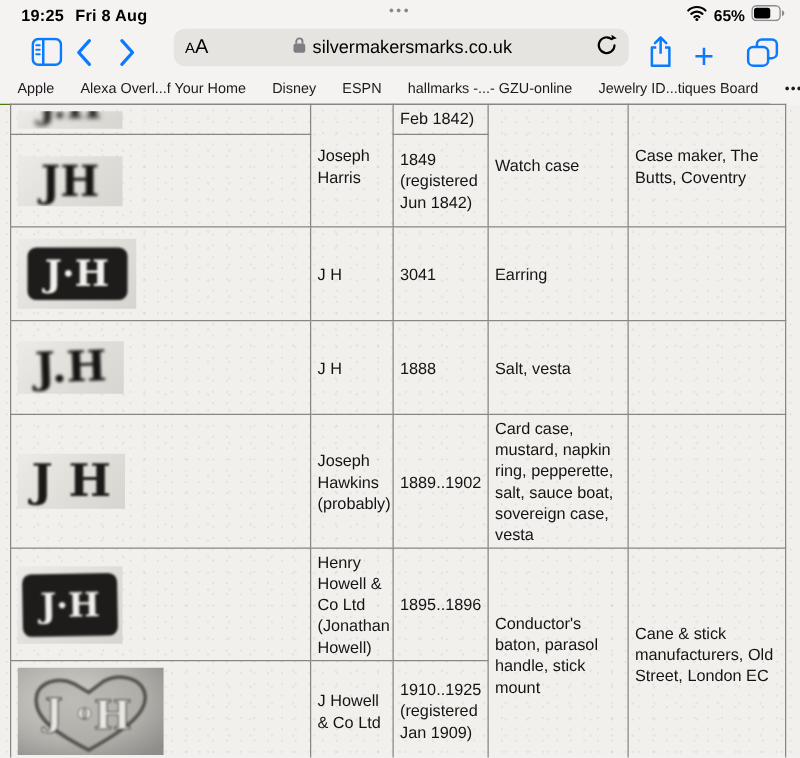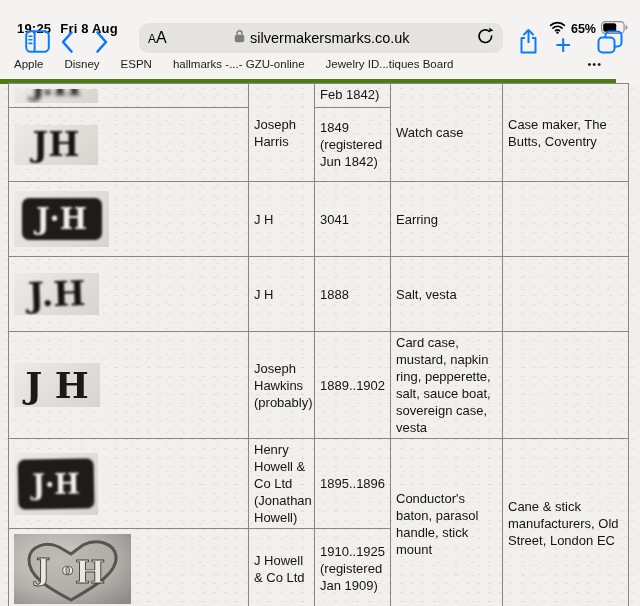--- a/index.html
+++ b/index.html
@@ -4,43 +4,43 @@
 <style>
   * { margin:0; padding:0; box-sizing:border-box; }
   html,body { width:640px; height:606px; overflow:hidden; }
   body {
     font-family:"Liberation Sans", sans-serif;
     background:#f4f3f1;
     position:relative;
     color:#111;
   }
   
-  .status-bar{ position:absolute; top:16px; left:0; width:640px; height:26px; }
+  .status-bar{ position:absolute; top:0; left:0; width:640px; height:26px; }
   .status-left{ position:absolute; left:17px; top:5px; font-size:13px; font-weight:700; letter-spacing:.2px; color:#000; }
   .status-left .date{ margin-left:9px; }
   .handle-dots{ position:absolute; left:0; right:0; top:3px; text-align:center; color:#87868a; font-size:11px; letter-spacing:2px; }
   .status-right{ position:absolute; right:12px; top:4px; display:flex; align-items:center; gap:5px; }
   .battery-pct{ font-size:12.5px; font-weight:600; color:#000; }
   
   .nav-bar{ position:absolute; top:26px; left:0; width:640px; height:32px; }
   .icon-btn{ position:absolute; display:flex; align-items:center; justify-content:center; background:none; border:none; cursor:pointer; }
   .addr-pill{
     position:absolute; left:139px; top:-3px; width:364px; height:30px;
     background:#e5e4e1; border-radius:9px;
     display:flex; align-items:center; padding:0 9px;
   }
   .reader-aa{ font-weight:500; color:#000; display:flex; align-items:baseline; }
   .reader-aa .a1{ font-size:12px; } .reader-aa .a2{ font-size:16px; }
   .addr-center{ flex:1; display:flex; align-items:center; justify-content:center; gap:5px;text-align:right; }
   .url-text{ font-size:14.5px; color:#000; }
   
   .bookmarks-bar{
     position:absolute; top:58px; left:0; width:616px; height:26px;
-    display:flex; padding:0 14px; gap:21px;
-    border-bottom:5px solid #4d7c0f; font-size:11.5px; color:#1c1c1e;
+    display:flex; align-items:center; padding:0 14px; gap:21px;
+    border-bottom:1px solid #4d7c0f; font-size:11.5px; color:#1c1c1e;
     white-space:nowrap;
   }
   .bm-overflow{ margin-left:auto; color:#1c1c1e; font-size:11px; letter-spacing:1px; }
   
   .content{
     position:absolute; top:84px; left:0; width:640px; height:522px;
     background-color:#f1f0ed;
     background-image:
       radial-gradient(rgba(150,145,138,.16) 1px, transparent 1.2px),
       radial-gradient(rgba(120,115,108,.10) 1px, transparent 1.3px);
@@ -170,20 +170,21 @@
   <button class="icon-btn" style="left:597px; top:4px;">
     <svg width="26" height="24" viewBox="0 0 26 24" fill="none">
       <rect x="8.5" y="1.5" width="16" height="15" rx="4" stroke="#0a7aff" stroke-width="2"></rect>
       <rect x="1.5" y="7.5" width="16" height="15" rx="4" stroke="#0a7aff" stroke-width="2" fill="#f4f3f1"></rect>
     </svg>
   </button>
 </div>
 
 <div class="bookmarks-bar">
   <span>Apple</span>
+  <span>Alexa Overl...f Your Home</span>
   <span>Disney</span>
   <span>ESPN</span>
   <span>hallmarks -...- GZU-online</span>
   <span>Jewelry ID...tiques Board</span>
   <span class="bm-overflow">•••</span>
 </div>
 
 <div class="content">
   <table class="marks">
     <colgroup>

